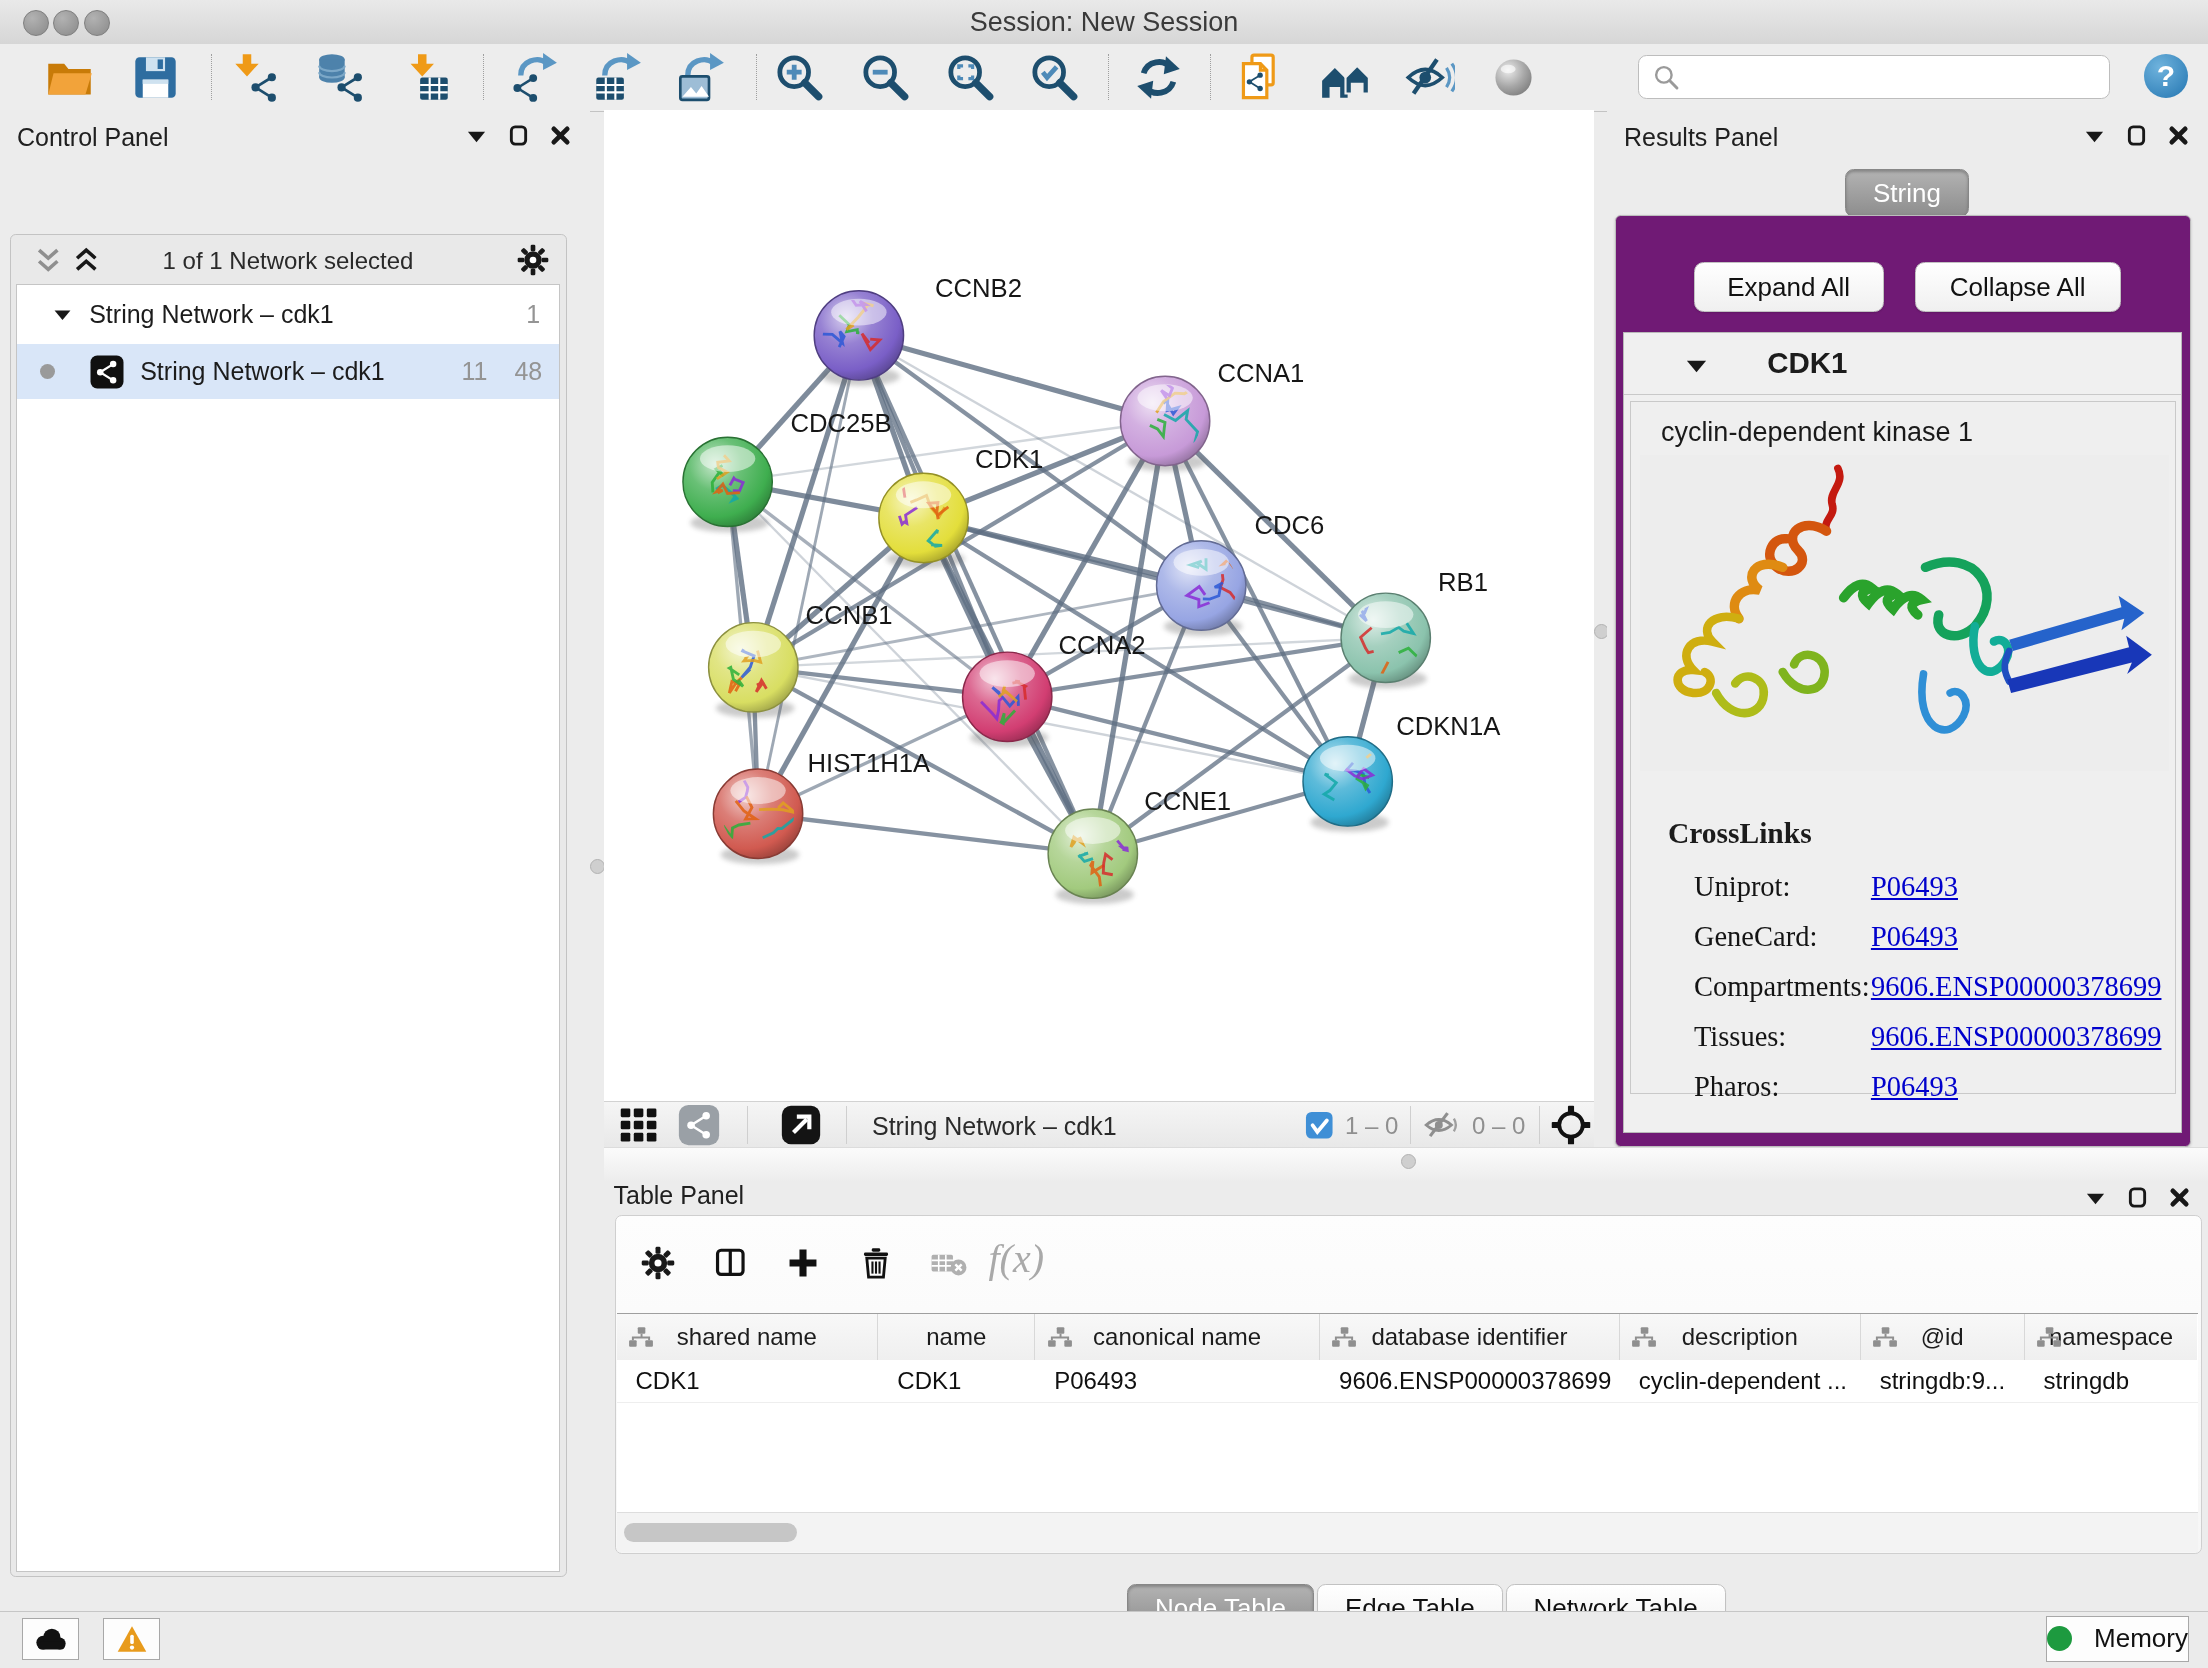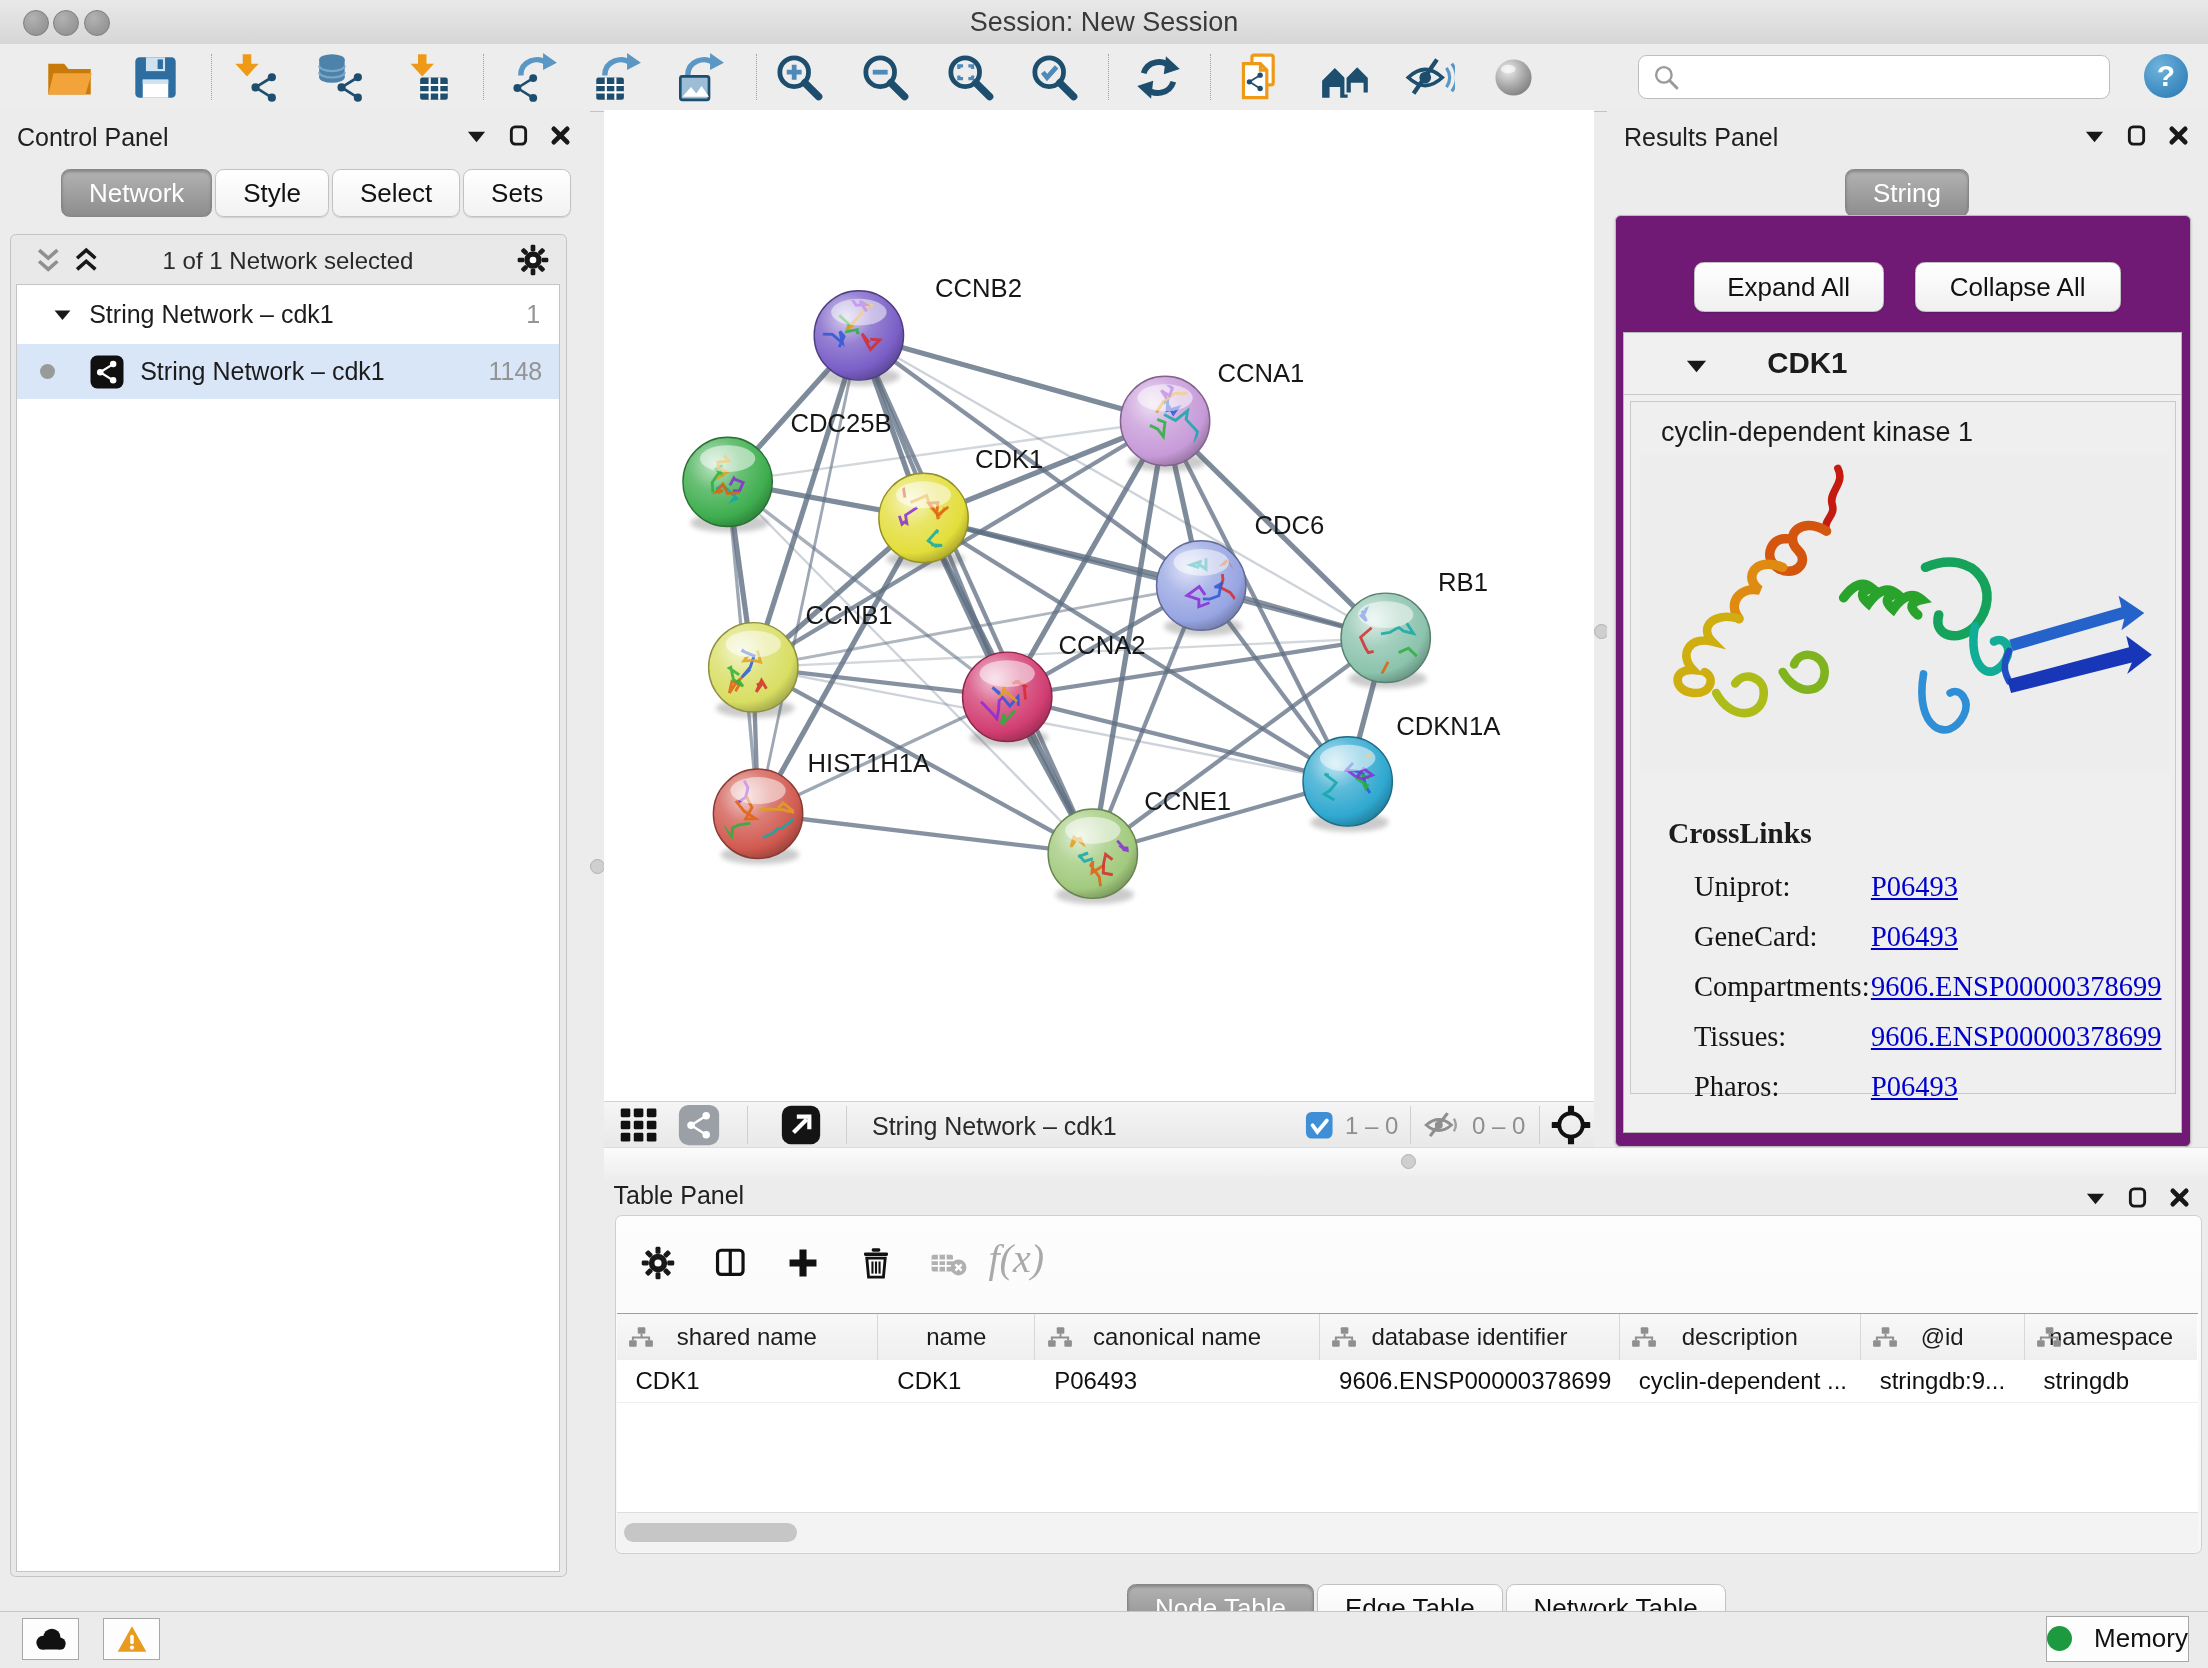--- a/index.html
+++ b/index.html
@@ -328,23 +328,20 @@
     <span class="ic">
         <svg viewBox="0 0 21 22">
           <rect x="3" y="2" width="15" height="18" rx="4" fill="none" stroke="#181818" stroke-width="3"></rect>
         </svg>
       </span>
     <span class="ic">
         <svg viewBox="0 0 22 22">
           <path d="M4 4 L18 18 M18 4 L4 18" stroke="#181818" stroke-width="5" stroke-linecap="round"></path>
         </svg>
       </span>
-  </div>
-  <div id="ctrl-tabs">
-    <span class="tab sel">Network</span><span class="tab">Style</span><span class="tab">Select</span><span class="tab">Sets</span>
   </div>
   <div id="ctrl-box">
     <div id="ctrl-toolrow">
       <span class="ic abs" style="left:23px;top:11.4px;width:28.5px;height:28.5px">
           <svg viewBox="0 0 28 28">
             <path d="M5 4 l9 8 9 -8 M5 15 l9 8 9 -8" stroke="#8f8f8f" stroke-width="3.5" fill="none"></path>
           </svg>
         </span>
       <span class="ic abs" style="left:61px;top:11.4px;width:28.5px;height:28.5px">
           <svg viewBox="0 0 28 28">
@@ -387,21 +384,21 @@
                   <circle cx="11" cy="24" r="6"></circle>
                   <circle cx="35" cy="9" r="6"></circle>
                   <circle cx="35" cy="39" r="6"></circle>
                   <path d="M11 24 L35 9 M11 24 L35 39" stroke="#fff" stroke-width="4" fill="none"></path>
                 </g>
               </g>
             </svg>
           </span>
         <span style="margin-left:15px">String Network – cdk1</span>
         <span class="cnt" style="margin-left:auto">11</span>
-        <span class="cnt" style="margin-right:17px">48</span>
+        <span class="cnt" style="margin-left:27px;margin-right:17px">48</span>
       </div>
     </div>
   </div>
 </div>
 
 <div class="abs" style="left:590px;top:110px;width:14.3px;height:1501px">
   <span class="dot" style="left:0;top:749px"></span>
 </div>
 <div class="abs" style="left:1594px;top:110px;width:13.3px;height:1037px">
   <span class="dot" style="left:0;top:514px"></span>

